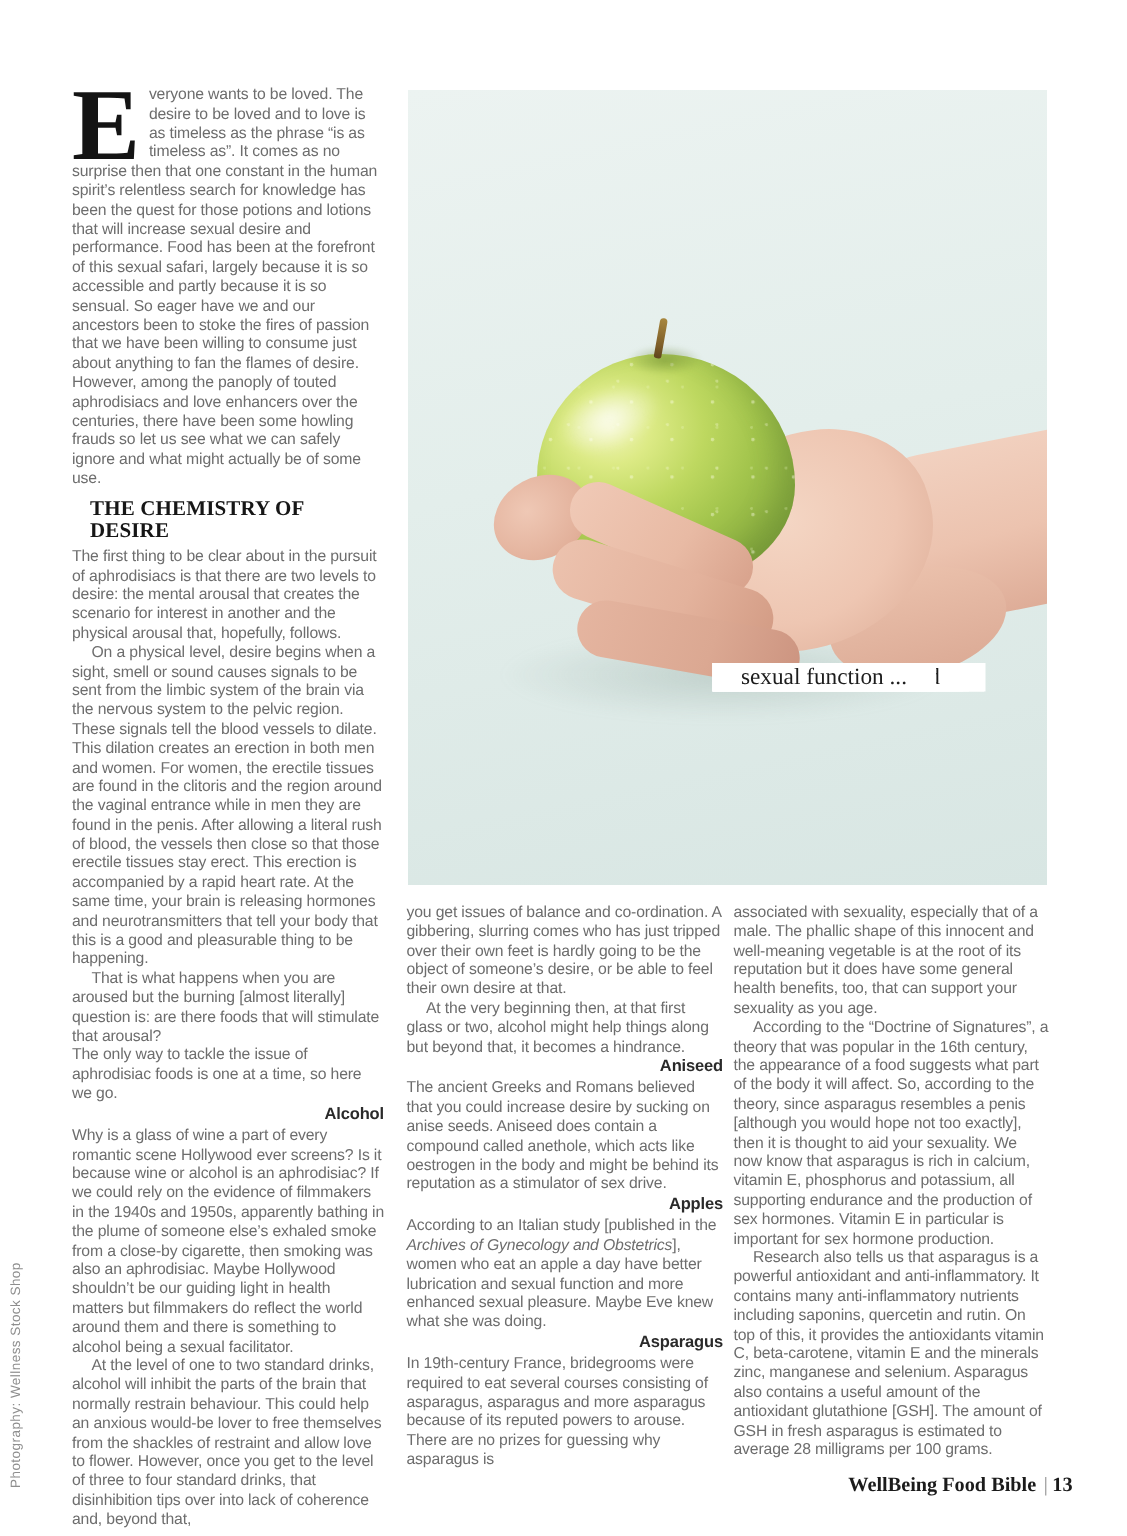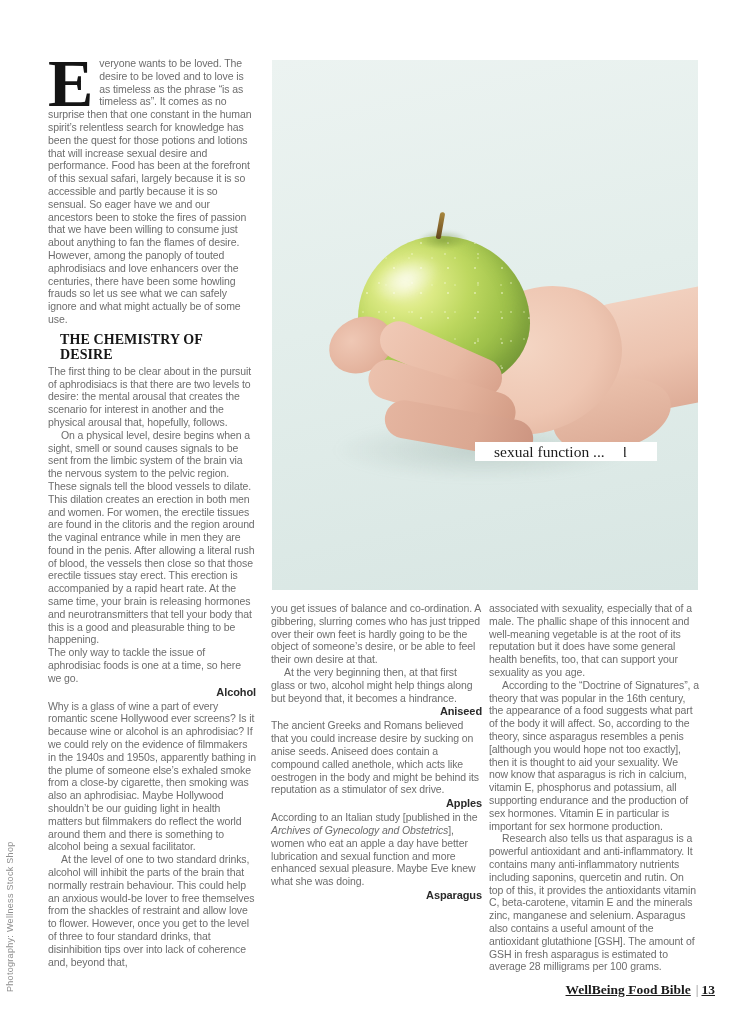--- a/index.html
+++ b/index.html
@@ -157,21 +157,21 @@
   }
   .pullquote span {
     display:block; width:fit-content; margin:0 auto;
     background:#ffffff; padding:0 19px;text-align:right;
   }
 
   
   .footer {
     position:absolute; right:36px; top:982px;
     font-family:"Liberation Serif", serif;
-    font-size:13.5px; color:#1b1b1b;text-decoration:underline;
+    font-size:13.5px; color:#1b1b1b;
   }
   .footer .ft-title, .footer .ft-page { font-weight:700; }
   .footer .ft-div { font-weight:400; color:#8c8c8c; padding:0 3px 0 5px; }
 
   .credit {
     position:absolute; left:5px; top:820px; height:172px;
     writing-mode:vertical-rl;
     transform:rotate(180deg);
     font-size:9px; letter-spacing:0.3px; color:#8e8e8e;
   }
@@ -182,20 +182,21 @@
 <div class="page">
 
   <div class="credit">Photography: Wellness Stock Shop</div>
 
   <div class="col col1">
     <p class="body"><span class="dropcap">E</span><span>veryone wants to be loved. The desire to be loved and to love is as timeless as the phrase “is as timeless as”. It comes as no surprise then that one constant in the human spirit’s relentless search for knowledge has been the quest for those potions and lotions that will increase sexual desire and performance. Food has been at the forefront of this sexual safari, largely because it is so accessible and partly because it is so sensual. So eager have we and our ancestors been to stoke the fires of passion that we have been willing to consume just about anything to fan the flames of desire. However, among the panoply of touted aphrodisiacs and love enhancers over the centuries, there have been some howling frauds so let us see what we can safely ignore and what might actually be of some use.</span></p>
 
     <h2 class="serifhead">THE CHEMISTRY OF DESIRE</h2>
     <p class="body">The first thing to be clear about in the pursuit of aphrodisiacs is that there are two levels to desire: the mental arousal that creates the scenario for interest in another and the physical arousal that, hopefully, follows.</p>
     <p class="body indent">On a physical level, desire begins when a sight, smell or sound causes signals to be sent from the limbic system of the brain via the nervous system to the pelvic region. These signals tell the blood vessels to dilate. This dilation creates an erection in both men and women. For women, the erectile tissues are found in the clitoris and the region around the vaginal entrance while in men they are found in the penis. After allowing a literal rush of blood, the vessels then close so that those erectile tissues stay erect. This erection is accompanied by a rapid heart rate. At the same time, your brain is releasing hormones and neurotransmitters that tell your body that this is a good and pleasurable thing to be happening.</p>
+    <p class="body indent">That is what happens when you are aroused but the burning [almost literally] question is: are there foods that will stimulate that arousal?</p>
 
     <p class="body">The only way to tackle the issue of aphrodisiac foods is one at a time, so here we go.</p>
 
     <h3 class="subhead">Alcohol</h3>
     <p class="body">Why is a glass of wine a part of every romantic scene Hollywood ever screens? Is it because wine or alcohol is an aphrodisiac? If we could rely on the evidence of filmmakers in the 1940s and 1950s, apparently bathing in the plume of someone else’s exhaled smoke from a close-by cigarette, then smoking was also an aphrodisiac. Maybe Hollywood shouldn’t be our guiding light in health matters but filmmakers do reflect the world around them and there is something to alcohol being a sexual facilitator.</p>
     <p class="body indent">At the level of one to two standard drinks, alcohol will inhibit the parts of the brain that normally restrain behaviour. This could help an anxious would-be lover to free themselves from the shackles of restraint and allow love to flower. However, once you get to the level of three to four standard drinks, that disinhibition tips over into lack of coherence and, beyond that,</p>
   </div>
 
   <div class="photo">
     <div class="hand-shadow"></div>
@@ -221,20 +222,21 @@
   </div>
 
   <div class="col col2">
     <p class="body">you get issues of balance and co-ordination. A gibbering, slurring comes who has just tripped over their own feet is hardly going to be the object of someone’s desire, or be able to feel their own desire at that.</p>
     <p class="body indent">At the very beginning then, at that first glass or two, alcohol might help things along but beyond that, it becomes a hindrance.</p>
     <h3 class="subhead">Aniseed</h3>
     <p class="body">The ancient Greeks and Romans believed that you could increase desire by sucking on anise seeds. Aniseed does contain a compound called anethole, which acts like oestrogen in the body and might be behind its reputation as a stimulator of sex drive.</p>
     <h3 class="subhead">Apples</h3>
     <p class="body"><span>According to an Italian study [published in the </span><i class="ital">Archives of Gynecology and Obstetrics</i><span>], women who eat an apple a day have better lubrication and sexual function and more enhanced sexual pleasure. Maybe Eve knew what she was doing.</span></p>
     <h3 class="subhead">Asparagus</h3>
+    <p class="body">In 19th-century France, bridegrooms were required to eat several courses consisting of asparagus, asparagus and more asparagus because of its reputed powers to arouse. There are no prizes for guessing why asparagus is</p>
   </div>
 
   <div class="col col3">
     <p class="body">associated with sexuality, especially that of a male. The phallic shape of this innocent and well-meaning vegetable is at the root of its reputation but it does have some general health benefits, too, that can support your sexuality as you age.</p>
     <p class="body indent">According to the “Doctrine of Signatures”, a theory that was popular in the 16th century, the appearance of a food suggests what part of the body it will affect. So, according to the theory, since asparagus resembles a penis [although you would hope not too exactly], then it is thought to aid your sexuality. We now know that asparagus is rich in calcium, vitamin E, phosphorus and potassium, all supporting endurance and the production of sex hormones. Vitamin E in particular is important for sex hormone production.</p>
     <p class="body indent">Research also tells us that asparagus is a powerful antioxidant and anti-inflammatory. It contains many anti-inflammatory nutrients including saponins, quercetin and rutin. On top of this, it provides the antioxidants vitamin C, beta-carotene, vitamin E and the minerals zinc, manganese and selenium. Asparagus also contains a useful amount of the antioxidant glutathione [GSH]. The amount of GSH in fresh asparagus is estimated to average 28 milligrams per 100 grams.</p>
   </div>
 
   <div class="footer">
     <span class="ft-title">WellBeing Food Bible</span><span class="ft-div">|</span><span class="ft-page">13</span>

